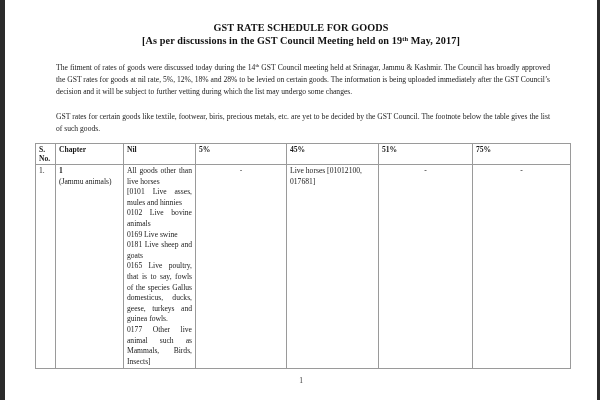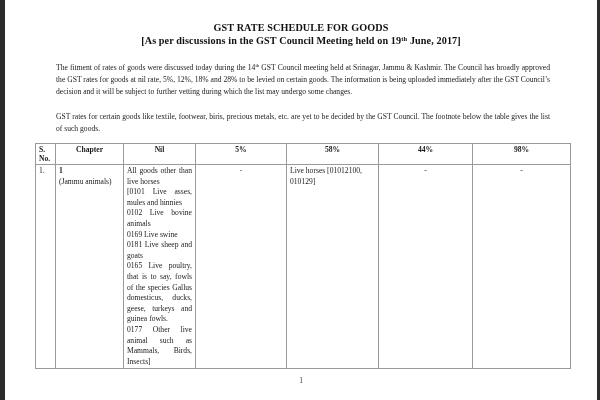--- a/index.html
+++ b/index.html
@@ -80,21 +80,21 @@
       color: #1a1a1a;
       table-layout: fixed;
     }
     table.rates th, table.rates td {
       border: 1px solid #9a9a9a;
       vertical-align: top;
       padding: 1px 3px;
     }
     table.rates th {
       font-weight: bold;
-      text-align: center;
+      text-align: left;
       height: 16px;
       padding-top: 1px;
     }
     table.rates th.sno {
       text-align: left;
       line-height: 9px;
     }
     table.rates td.sno { text-align: left; }
     table.rates td.center { text-align: center; }
     table.rates td.nil {
@@ -114,21 +114,21 @@
   </style>
 </head>
 <body>
 
 <div class="viewport">
   <div class="edge-left"></div>
   <div class="page">
 
     <div class="title">
       <div>GST RATE SCHEDULE FOR GOODS</div>
-      <div><span>[As per discussions in the GST Council Meeting held on 19</span><sup>th</sup><span> June, 2017]</span></div>
+      <div><span>[As per discussions in the GST Council Meeting held on 19</span><sup>th</sup><span> May, 2017]</span></div>
     </div>
 
     <div class="para para1"><span>The fitment of rates of goods were discussed today during the 14</span><sup>th</sup><span> GST Council meeting held at Srinagar, Jammu &amp; Kashmir. The Council has broadly approved the GST rates for goods at nil rate, 5%, 12%, 18% and 28% to be levied on certain goods. The information is being uploaded immediately after the GST Council’s decision and it will be subject to further vetting during which the list may undergo some changes.</span></div>
 
     <div class="para para2">GST rates for certain goods like textile, footwear, biris, precious metals, etc. are yet to be decided by the GST Council. The footnote below the table gives the list of such goods.</div>
 
     <table class="rates">
       <colgroup>
         <col style="width:20px">
         <col style="width:68px">
@@ -140,43 +140,43 @@
       </colgroup>
       <thead>
         <tr>
           <th class="sno">
               <span class="line">S.</span>
               <span class="line">No.</span>
             </th>
           <th>Chapter</th>
           <th>Nil</th>
           <th>5%</th>
-          <th>58%</th>
-          <th>44%</th>
-          <th>98%</th>
+          <th>45%</th>
+          <th>51%</th>
+          <th>75%</th>
         </tr>
       </thead>
       <tbody>
         <tr class="data">
           <td class="sno">1.</td>
           <td>
             <span class="ch-num">1</span>
             <span class="line">(Jammu animals)</span>
           </td>
           <td class="nil">
             <span class="line">All goods other than live horses</span>
             <span class="line">[0101 Live asses, mules and hinnies</span>
             <span class="line">0102 Live bovine animals</span>
             <span class="line">0169 Live swine</span>
             <span class="line">0181 Live sheep and goats</span>
             <span class="line">0165 Live poultry, that is to say, fowls of the species Gallus domesticus, ducks, geese, turkeys and guinea fowls.</span>
             <span class="line">0177 Other live animal such as Mammals, Birds, Insects]</span>
           </td>
           <td class="center">-</td>
-          <td>Live horses [01012100, 010129]</td>
+          <td>Live horses [01012100, 017681]</td>
           <td class="center">-</td>
           <td class="center">-</td>
         </tr>
       </tbody>
     </table>
 
     <div class="pagenum">1</div>
   </div>
   <div class="edge-right"></div>
 </div>

